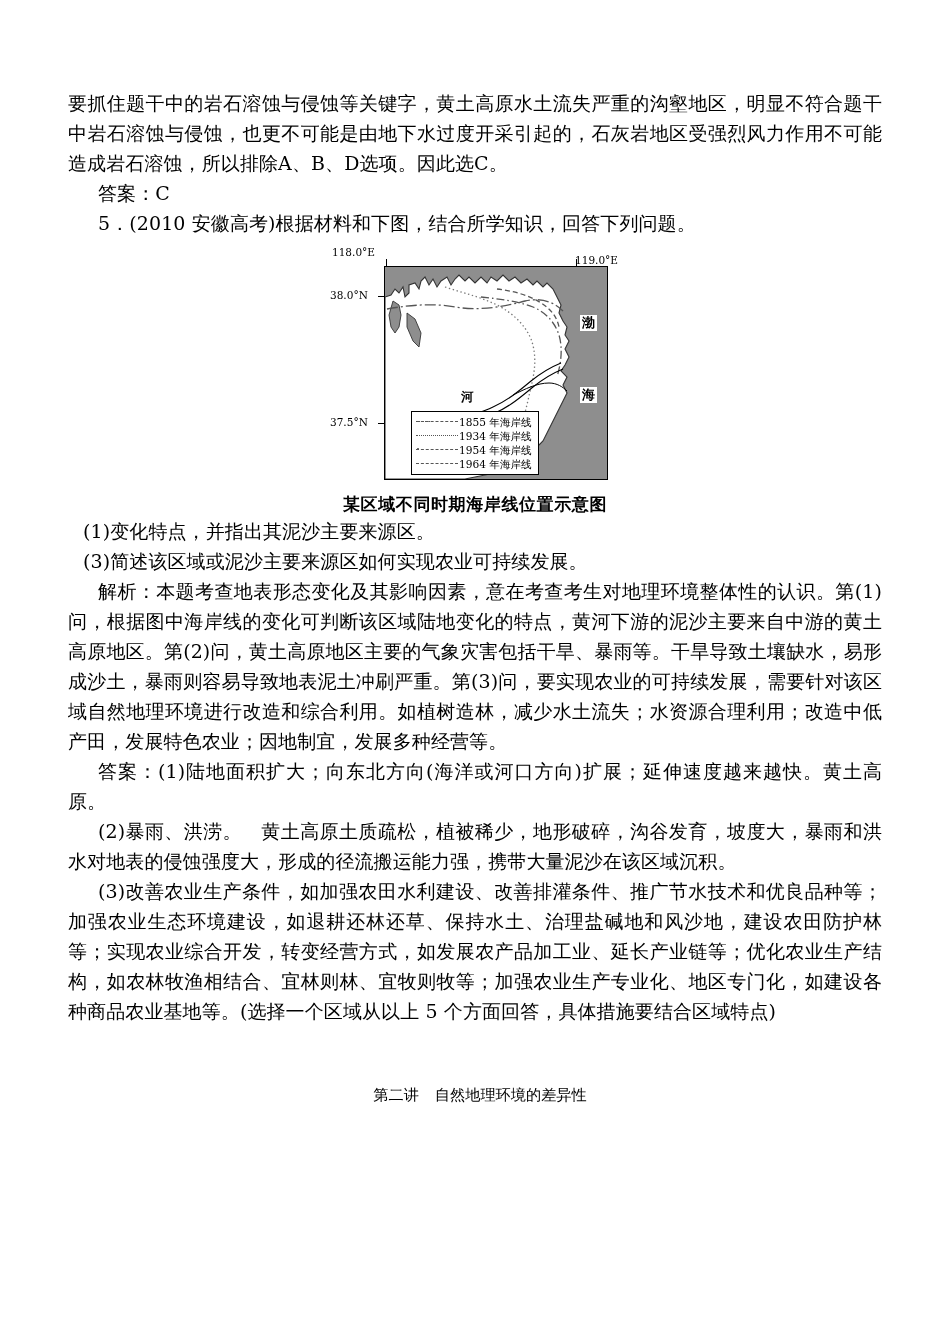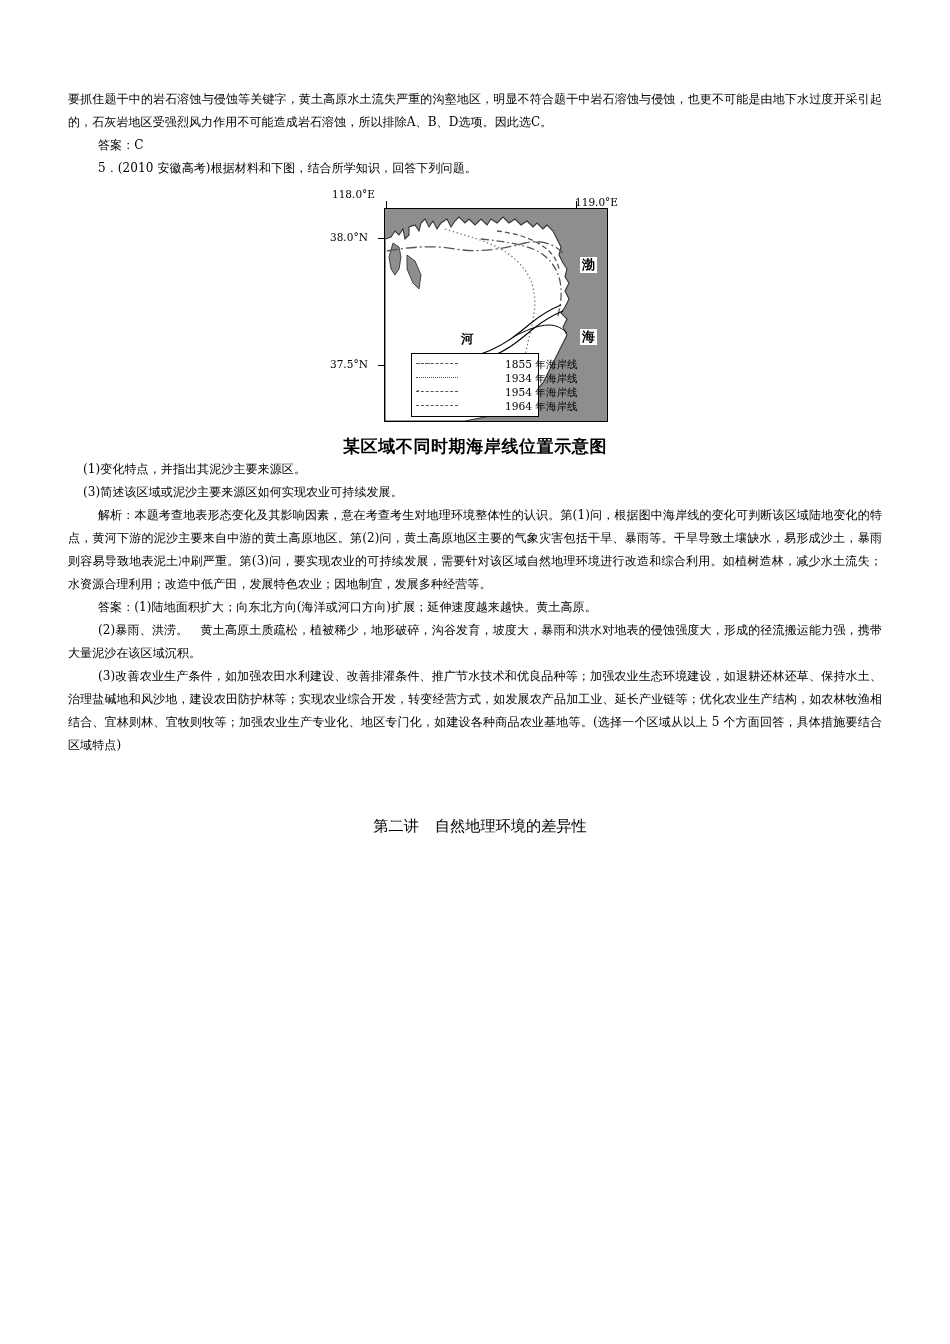--- a/index.html
+++ b/index.html
@@ -22,22 +22,22 @@
     height: 1344px;
   }
   .content {
     position: absolute;
     left: 68px;
     top: 88px;
     width: 814px;
   }
   p.para {
     margin: 0;
-    font-size: 12px;
-    line-height: 23px;
+    font-size: 19px;
+    line-height: 30px;
     text-align: justify;
     text-justify: inter-ideograph;
     letter-spacing: 0.1px;
   }
   p.indent {
     text-indent: 30px;
   }
   p.indent2 {
     text-indent: 15px;
   }
@@ -120,21 +120,20 @@
     width: 128px;
     background: #ffffff;
     border: 1px solid #000;
     padding: 3px 3px 3px 3px;
     box-sizing: border-box;
   }
   .legend-row {
     display: flex;
     align-items: center;
     height: 14px;
-    gap: 46px;
   }
   .legend-swatch {
     width: 44px;
     height: 10px;
     position: relative;
     flex: 0 0 44px;
   }
   .legend-swatch .ln {
     position: absolute;
     left: 1px;

